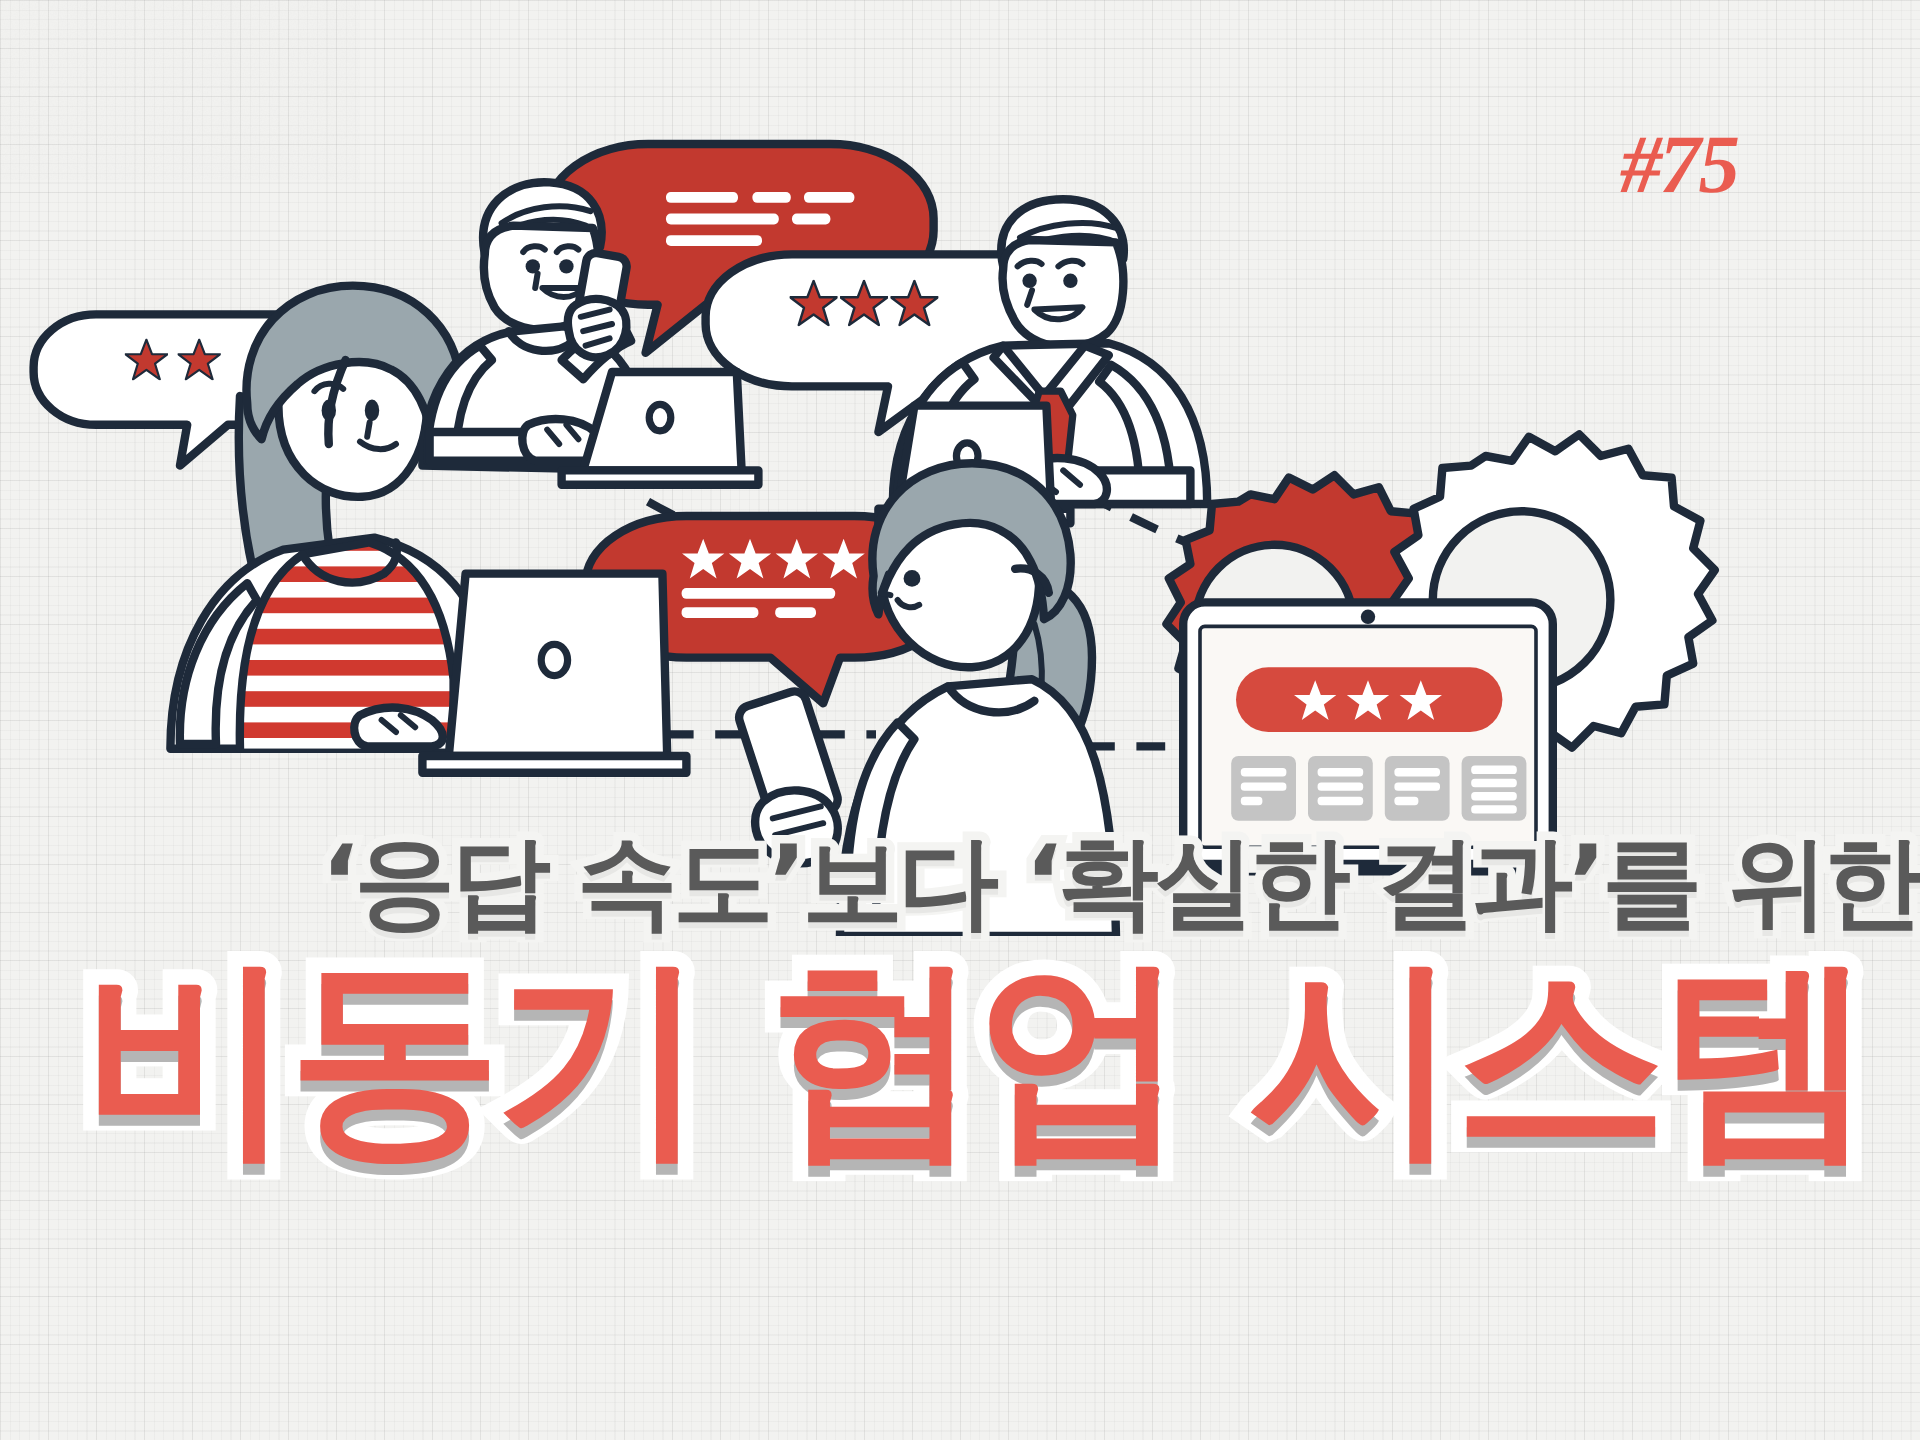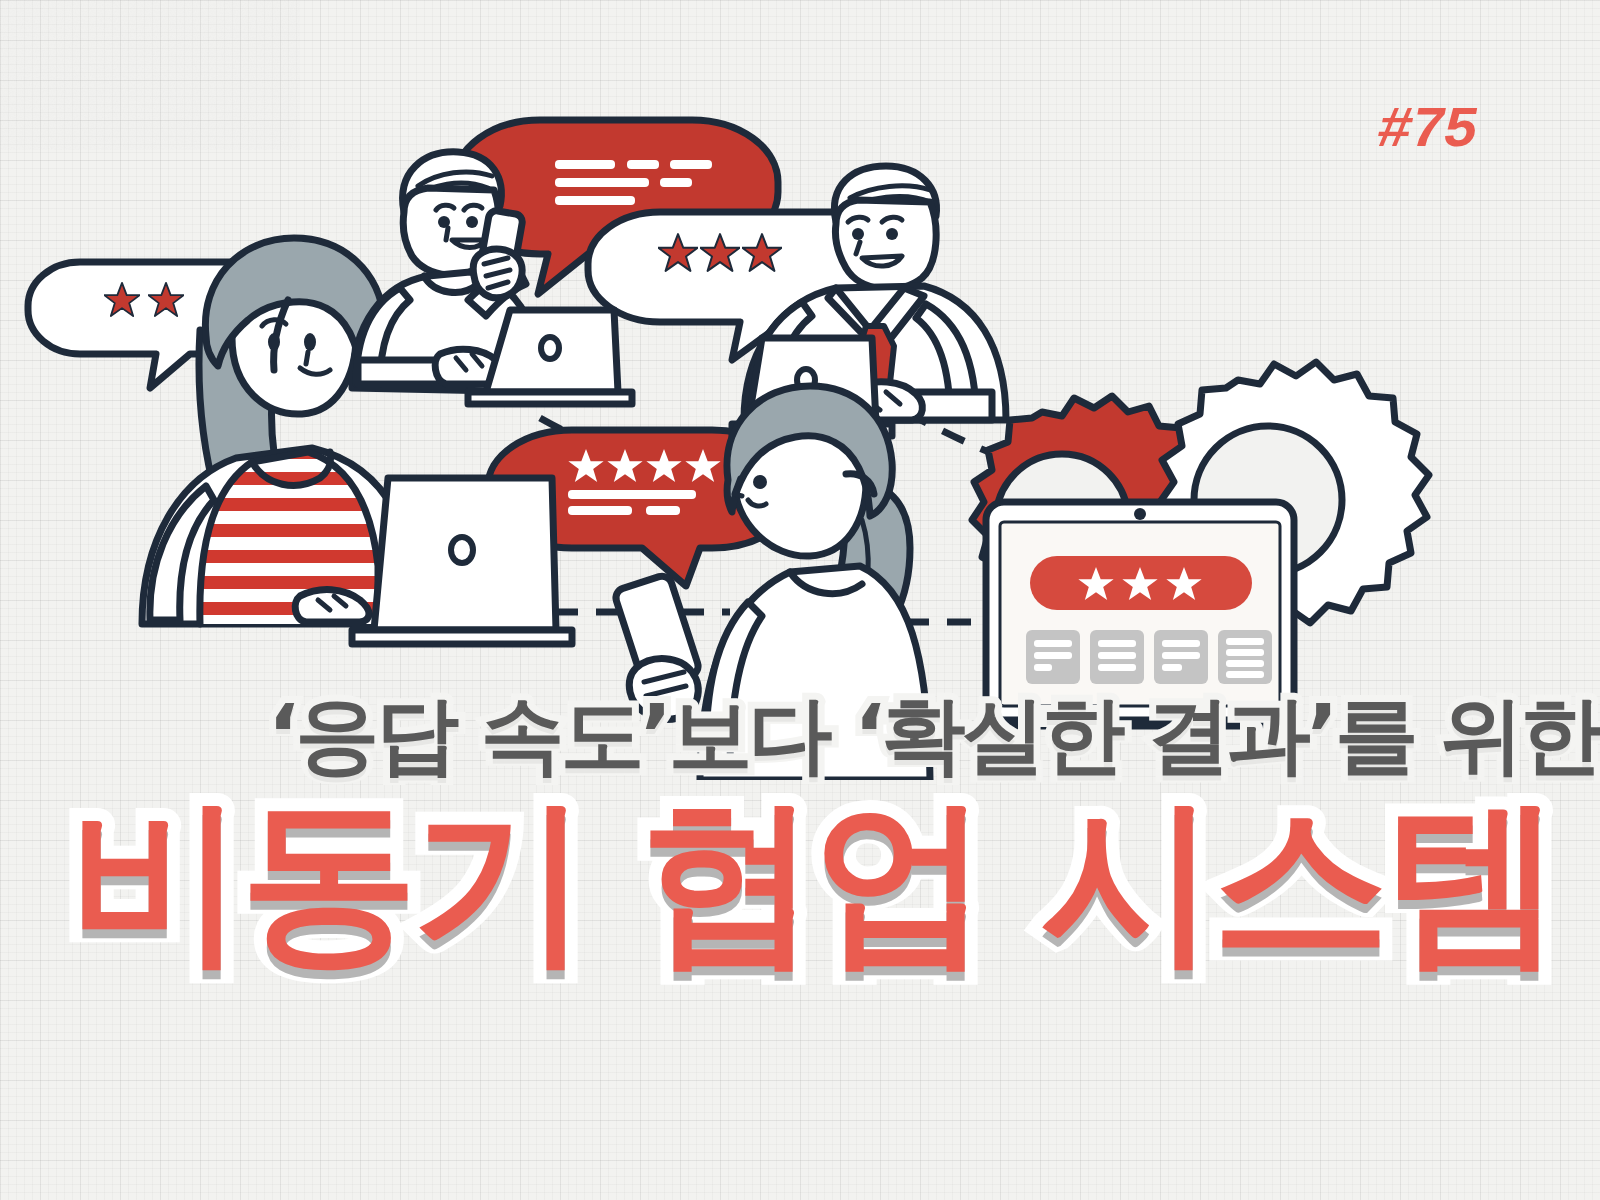--- a/index.html
+++ b/index.html
@@ -18,27 +18,27 @@
       repeating-linear-gradient(to right, rgba(150,150,150,0.07) 0px, rgba(150,150,150,0.07) 1px, transparent 1px, transparent 8px),
       repeating-linear-gradient(to bottom, rgba(150,150,150,0.07) 0px, rgba(150,150,150,0.07) 1px, transparent 1px, transparent 8px),
       #f2f2f0;
     overflow:hidden;
   }
   #grain{
     position:absolute; inset:0; pointer-events:none; opacity:.5;
   }
   .issue-badge{
     position:absolute;
-    right:124px; top:98px;
-    font-size:58px;
+    right:152px; top:98px;
+    font-size:69px;
     font-weight:bold;
     font-style:italic;
     letter-spacing:-2px;
     color:#ea5c50;
-    font-family:Liberation Mono, monospace;
+    font-family:Liberation Serif, serif;
     z-index:30;
   }
   .art{ position:absolute; left:0; top:0; width:1600px; height:780px; z-index:10; }
 
   .texts{ position:absolute; left:0; top:690px; width:1600px; z-index:25; }
 
   .subtitle{
     text-align:right;
     font-size:84px;
     font-weight:bold;

